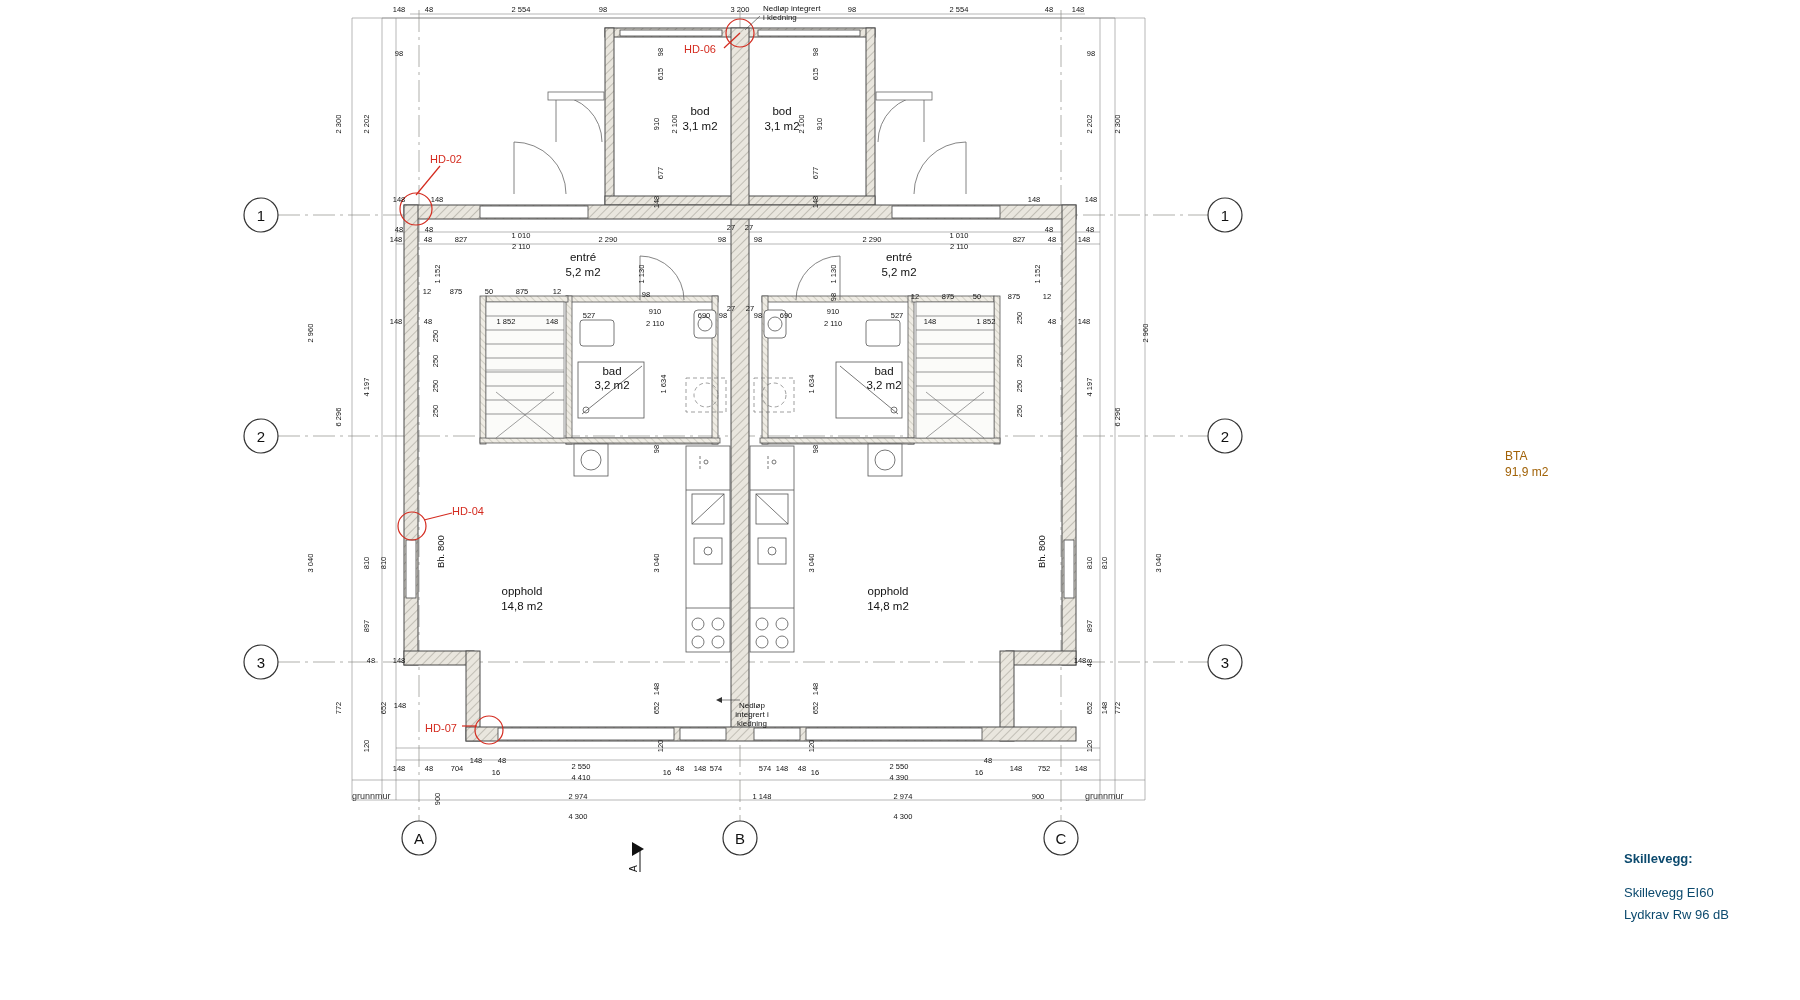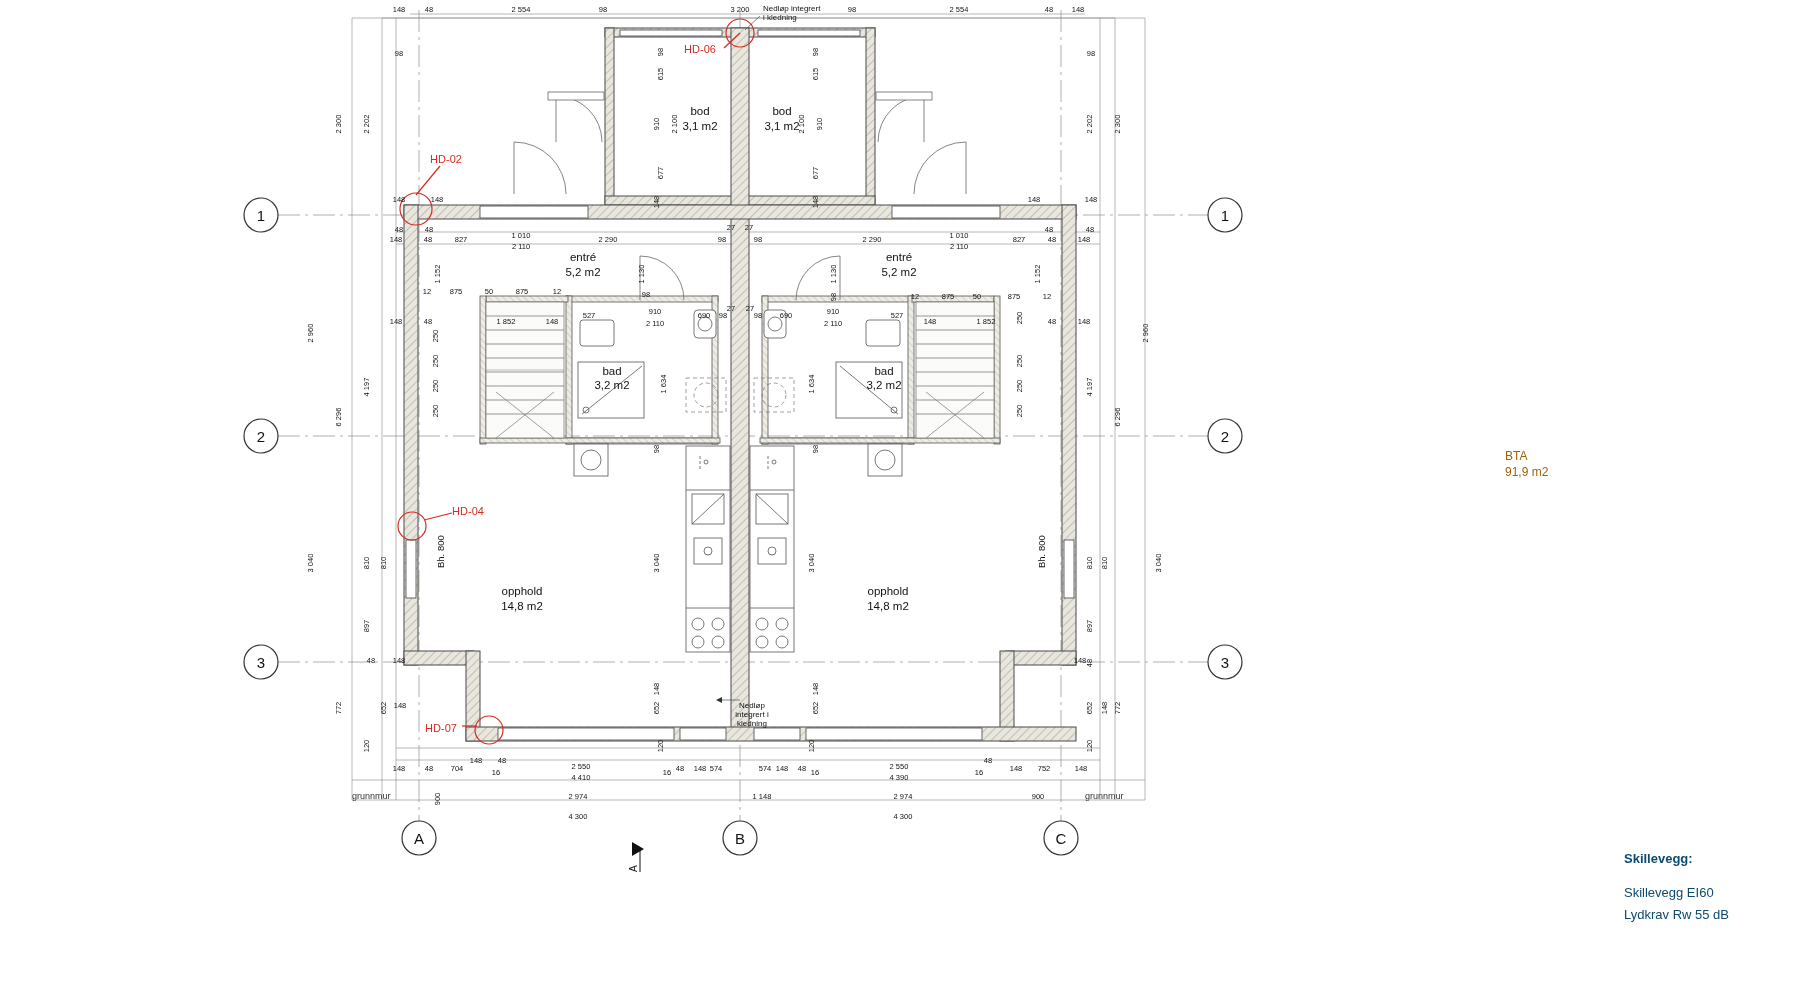--- a/index.html
+++ b/index.html
@@ -498,14 +498,14 @@
 </div>
 
 <div class="notes" id="bta">
   <div>BTA</div>
   <div>91,9 m2</div>
 </div>
 
 <div class="notes" id="skille">
   <div class="hdr">Skillevegg:</div>
   <div>Skillevegg EI60</div>
-  <div>Lydkrav Rw 55 dB</div>
+  <div>Lydkrav Rw 96 dB</div>
 </div>
 
 </body></html>

